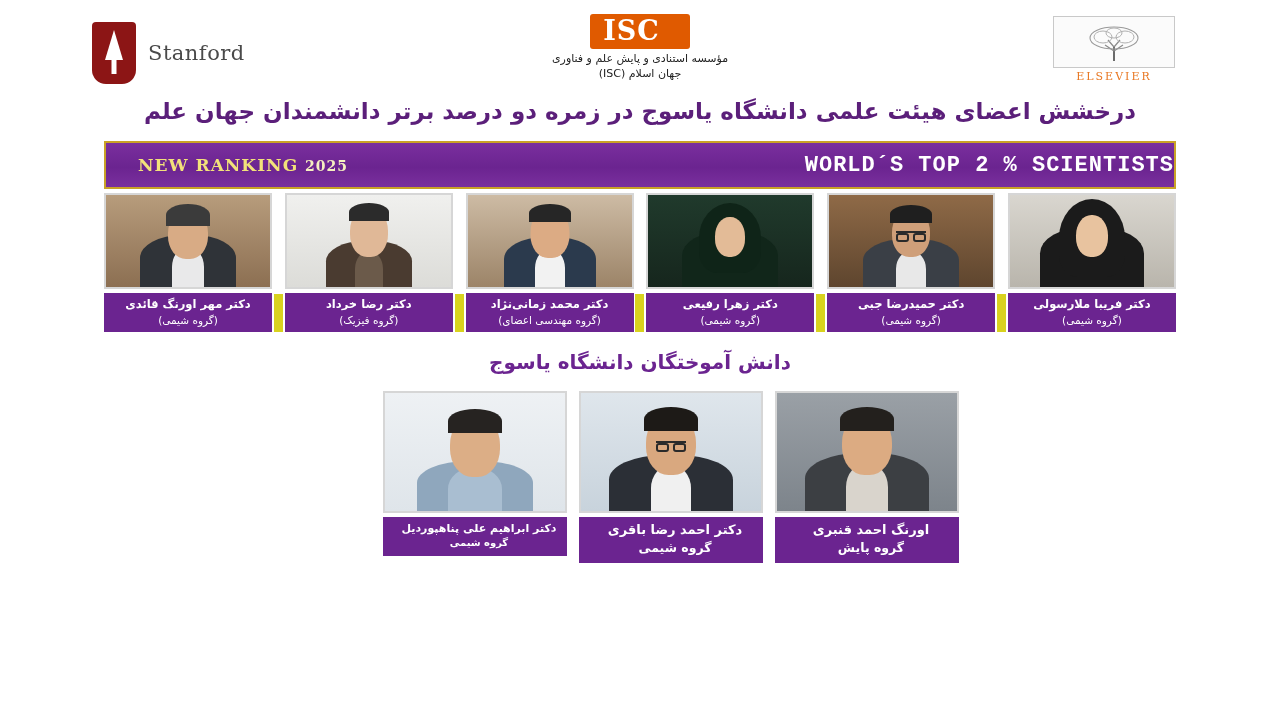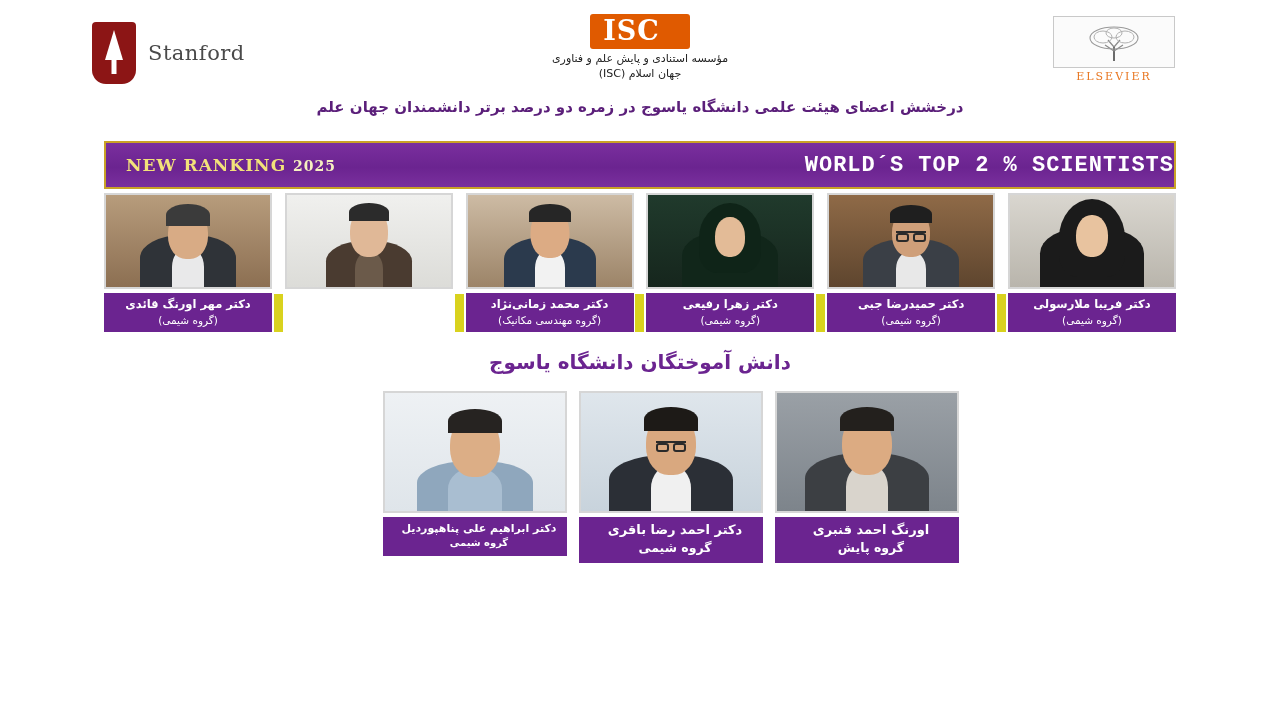--- a/index.html
+++ b/index.html
@@ -104,42 +104,42 @@
     font-family: "DejaVu Serif", "Liberation Serif", serif;
   }
 
   
   .headline {
     position: absolute;
     top: 98px; left: 0; right: 0;
     text-align: center;
     direction: rtl;
     color: #5b1f7a;
-    font-size: 15px;
+    font-size: 23px;
     font-weight: bold;
     letter-spacing: .5px;
     font-family: "DejaVu Sans", "Liberation Sans", sans-serif;
   }
 
   
   .banner {
     position: absolute;
     left: 104px; top: 141px;
     width: 1072px; height: 48px;
     background: linear-gradient(180deg,#7a2f9e 0%, #6b2490 55%, #7a2f9e 100%);
     border: 2px solid #c9a227;
     display: flex; align-items: center;
   }
   .banner-new {
     color: #f2e27a;
     font-family: "DejaVu Serif", "Liberation Serif", serif;
     font-weight: bold;
     font-size: 17px;
     letter-spacing: 1px;
-    padding-left: 20px;
+    padding-left: 32px;
     white-space: nowrap;
   }
   .banner-new .yr { font-size: 14px; color: #f6f0c0; }
   .banner-title {
     flex: 1;
     text-align: right;
     color: #ffffff;
     font-family: Liberation Mono, monospace;
     font-weight: bold;
     font-size: 22px;
@@ -323,37 +323,41 @@
     <div class="f-card">
       <div class="f-photo">
         <div class="portrait">
           <div class="p-bg" style="background:linear-gradient(180deg,#f0f0ee 0%,#dcdcd8 100%)"></div>
           <div class="p-body" style="bottom:0;width:86px;height:46px;background:#4a3b30"></div>
           <div class="p-shirt" style="bottom:0;width:28px;height:36px;background:#6b5a4a"></div>
           <div class="p-head" style="top:12px;width:38px;height:50px;background:#e0b897"></div>
           <div class="p-hijab" style="top:8px;width:40px;height:18px;background:#2b2b2b;border-radius:50% 50% 0 0"></div>
         </div>
       </div>
+      <div class="f-name">
+        <span>دکتر رضا خرداد</span>
+        <span class="dept">(گروه فیزیک)</span>
+      </div>
     </div>
 
     <div class="sep-bar"></div>
 
     <div class="f-card">
       <div class="f-photo">
         <div class="portrait">
           <div class="p-bg" style="background:linear-gradient(180deg,#cdbba4 0%,#9c8468 100%)"></div>
           <div class="p-body" style="bottom:0;width:92px;height:50px;background:#2b3a4d"></div>
           <div class="p-shirt" style="bottom:0;width:30px;height:38px;background:#f2f2f2"></div>
           <div class="p-head" style="top:13px;width:39px;height:50px;background:#dcab84"></div>
           <div class="p-hijab" style="top:9px;width:42px;height:18px;background:#262626;border-radius:50% 50% 0 0"></div>
         </div>
       </div>
       <div class="f-name">
         <span>دکتر محمد زمانی‌نژاد</span>
-        <span class="dept">(گروه مهندسی مکانیک)</span>
+        <span class="dept">(گروه مهندسی اعضای)</span>
       </div>
     </div>
 
     <div class="sep-bar"></div>
 
     <div class="f-card">
       <div class="f-photo">
         <div class="portrait">
           <div class="p-bg" style="background:linear-gradient(180deg,#203a2c 0%,#16261d 100%)"></div>
           <div class="p-body" style="bottom:0;width:96px;height:56px;background:#11261a"></div>

